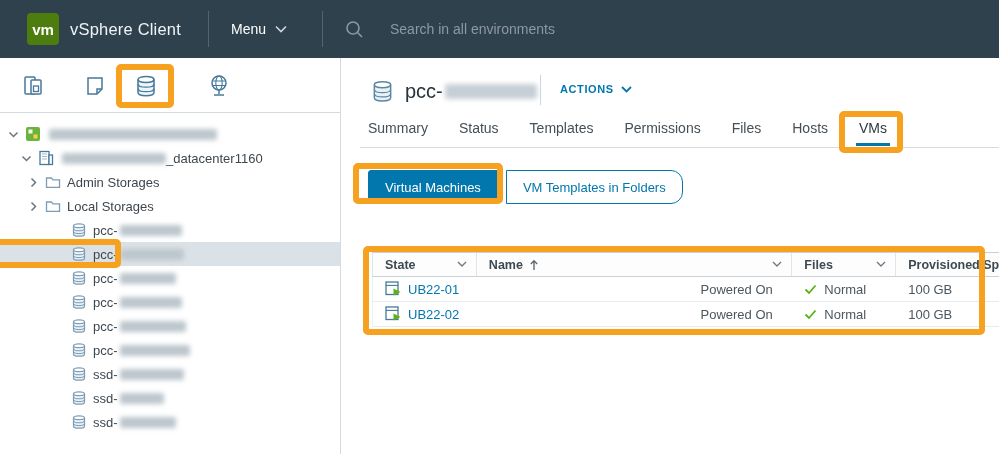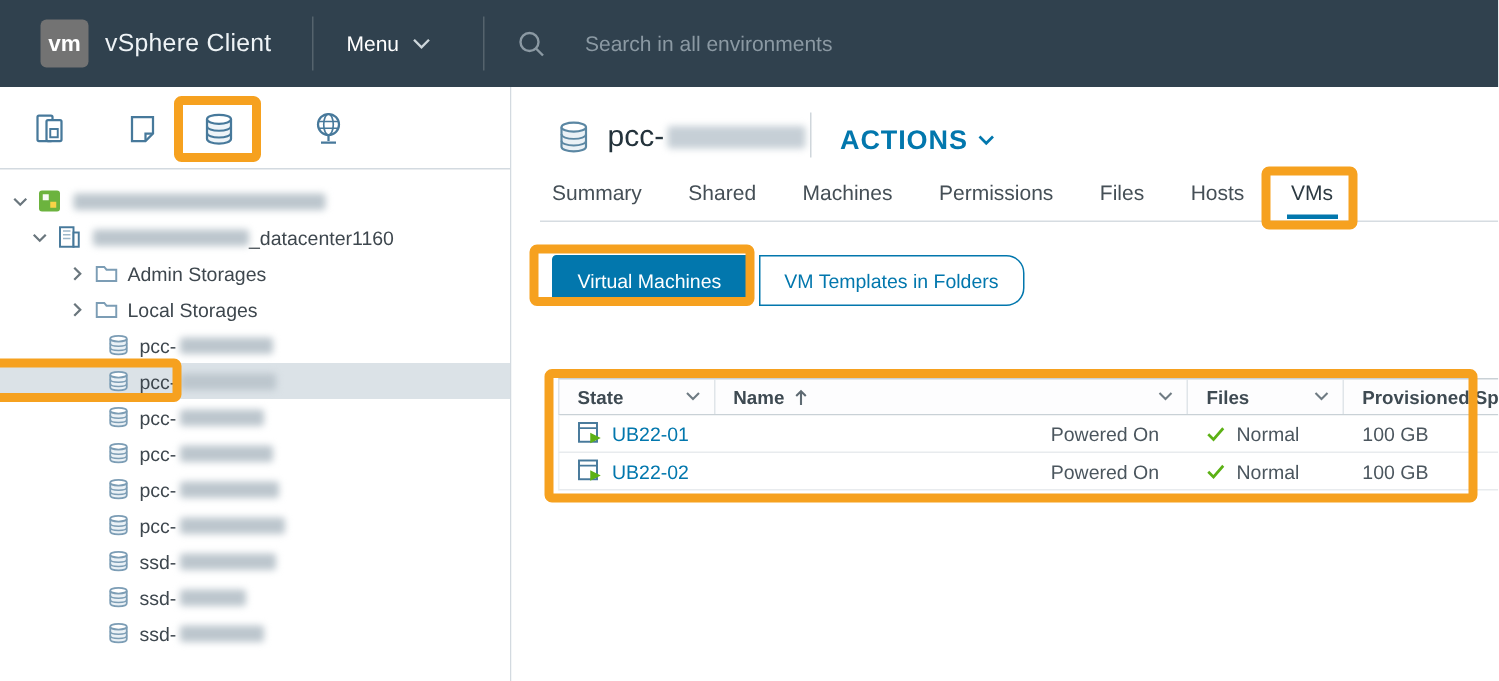--- a/index.html
+++ b/index.html
@@ -2,52 +2,52 @@
 <html><head>
 <meta charset="utf-8">
 <style>
   * { margin:0; padding:0; box-sizing:border-box; }
   html,body { width:999px; height:454px; }
   body { font-family:"Liberation Sans", sans-serif; background:#fff; }
   #screen { position:relative; width:999px; height:454px; overflow:hidden; background:#fff; }
 
   
   .hdr { position:absolute; left:0; top:0; width:999px; height:58px; background:#30414e; z-index:10; }
-  .logo { position:absolute; left:27px; top:13px; width:32px; height:32px; background:#737373; border-radius:4px;
+  .logo { position:absolute; left:27px; top:13px; width:32px; height:32px; background:#4d7c0f; border-radius:4px;
           color:#fff; font-weight:bold; font-size:15px; display:flex; align-items:center; justify-content:center; }
   .app-title { position:absolute; left:70px; top:0; height:58px; display:flex; align-items:center;
                color:#eef3f6; font-size:16.5px; letter-spacing:.2px; }
   .hdr-sep { position:absolute; top:11px; width:1px; height:36px; background:rgba(255,255,255,.18); }
   .menu { position:absolute; left:231px; top:0; height:58px; display:flex; align-items:center; gap:9px;
           color:#ffffff; font-size:14px; cursor:pointer; }
   .search { position:absolute; left:345px; top:0; height:58px; display:flex; align-items:center; gap:26px;
             color:#8b99a3; font-size:14px; cursor:text; }
 
   
   .sidebar { position:absolute; left:0; top:58px; width:341px; height:396px; background:#fff;
              border-right:1px solid #d3dae0;text-decoration:underline; }
   .iconbar { position:absolute; left:0; top:0; width:100%; height:55px; border-bottom:1px solid #d3dae0; }
   .navicon { position:absolute; top:15px; width:26px; height:26px; cursor:pointer; }
   .tree { position:absolute; left:0; top:56px; width:340px; padding-top:8px; }
   .trow { position:relative; height:24px; display:flex; align-items:center; font-size:13px; color:#3e474e; cursor:pointer; white-space:nowrap; }
   .trow.selected { background:#dbe2e7; }
   .chev { width:13px; height:13px; margin-right:4px; flex:0 0 auto; display:flex; align-items:center; justify-content:center; }
   .ticon { width:17px; height:17px; margin-right:6px; flex:0 0 auto; display:flex; align-items:center; justify-content:center; }
-  .ind0 { padding-left:7px; } .ind1 { padding-left:20px; } .ind2 { padding-left:45px; } .ind3 { padding-left:70px; }
+  .ind0 { padding-left:7px; } .ind1 { padding-left:20px; } .ind2 { padding-left:27px; } .ind3 { padding-left:70px; }
   .blob { display:inline-block; height:11px; border-radius:2px; background:#bcc6cd; filter:blur(2.5px); margin-left:2px; }
 
   
   .main { position:absolute; left:341px; top:58px; width:658px; height:396px; background:#fff; overflow:hidden; }
   .obj-head { position:absolute; left:29px; top:21px; display:flex; align-items:center; }
   .obj-icon { width:25px; height:25px; margin-right:10px; }
   .obj-title { font-size:20px; color:#24333c; display:flex; align-items:center; }
   .obj-title .blob { height:15px; background:#c6cfd6; margin-left:2px; }
   .title-sep { position:absolute; left:199px; top:17px; width:1px; height:30px; background:#cfd6db; }
   .actions { position:absolute; left:219px; top:25px; display:flex; align-items:center; gap:7px;
-             color:#0277ad; font-weight:bold; font-size:18px; letter-spacing:.6px; cursor:pointer; }
+             color:#0277ad; font-weight:bold; font-size:11px; letter-spacing:.6px; cursor:pointer; }
 
   .tabs { position:absolute; left:27px; top:62px; display:flex; gap:31px; font-size:14px; color:#454f56; }
   .tab { position:relative; padding-bottom:10px; cursor:pointer; }
   .tab.active { color:#2d3a42; }
   .tab.active .tab-underline { position:absolute; left:-3px; right:-3px; bottom:0; height:3px; background:#0277ad; }
   .tabs-rule { position:absolute; left:19px; right:0; top:89px; height:1px; background:#d6dce1; }
 
   .subtabs { position:absolute; left:27px; top:112px; display:flex; }
   .subtab { height:27px; display:flex; align-items:center; font-size:13px; padding:16px 16px; cursor:pointer; }
   .subtab.active { position:relative; background:#0277ad; border:1px solid #0277ad; color:#fff; border-radius:3px 0 0 3px; }
@@ -322,22 +322,22 @@
     <div class="title-sep"></div>
     <div class="actions">
       <span>ACTIONS</span>
       <svg width="11" height="7" viewBox="0 0 11 7">
           <polyline points="1,1 5.5,5.5 10,1" fill="none" stroke="#0277ad" stroke-width="1.8"></polyline>
         </svg>
     </div>
 
     <div class="tabs">
       <div class="tab"><span>Summary</span></div>
-      <div class="tab"><span>Shared</span></div>
-      <div class="tab"><span>Machines</span></div>
+      <div class="tab"><span>Status</span></div>
+      <div class="tab"><span>Templates</span></div>
       <div class="tab"><span>Permissions</span></div>
       <div class="tab"><span>Files</span></div>
       <div class="tab"><span>Hosts</span></div>
       <div class="tab active">
         <span>VMs</span>
         <div class="tab-underline"></div>
         <div class="ann" style="left:-20px; top:-9px; width:64px; height:42px;"></div>
       </div>
     </div>
     <div class="tabs-rule"></div>

